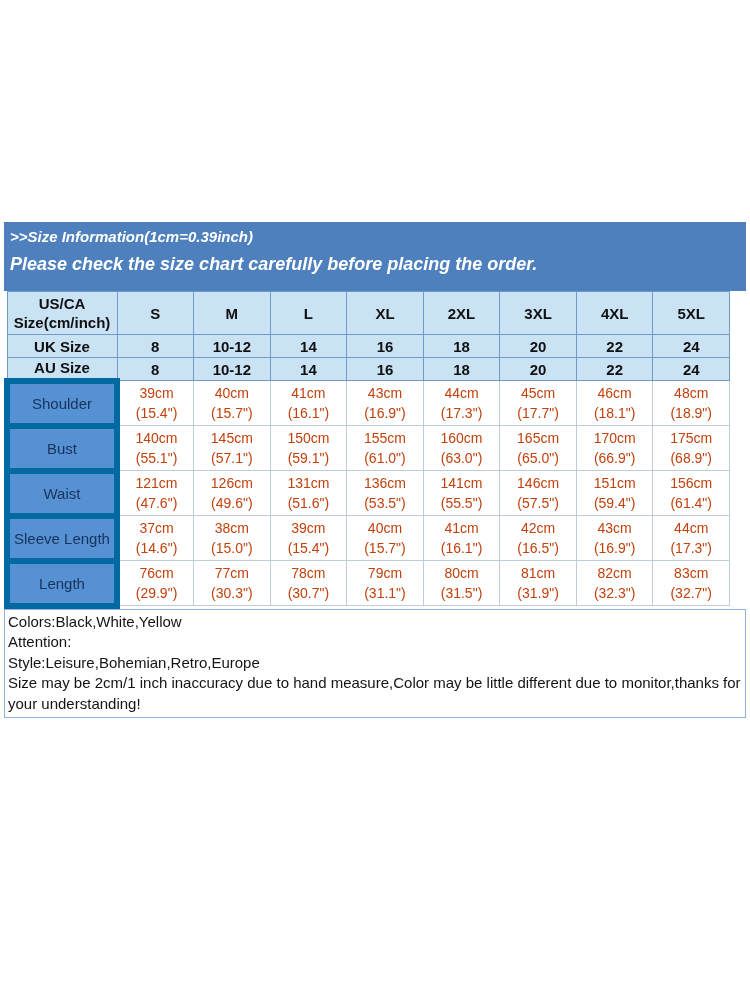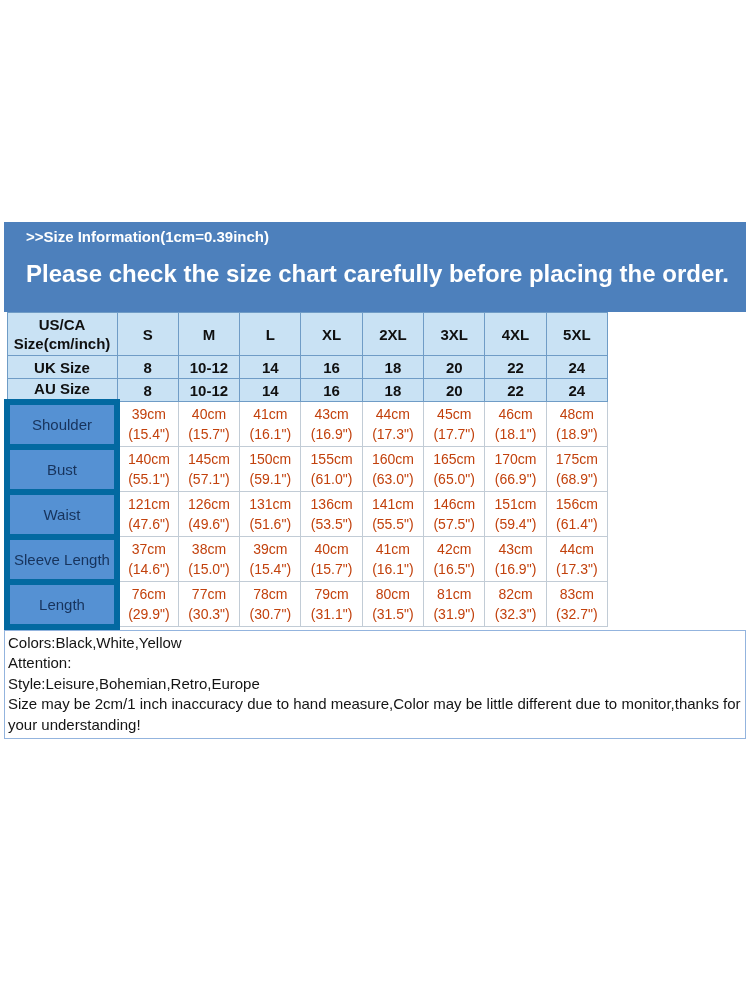--- a/index.html
+++ b/index.html
@@ -2,26 +2,26 @@
 <html style="--banner-bg: #4D80BC; --hdr-bg: #C9E2F4; --label-bg: #5591D3;"><head>
 <meta charset="utf-8">
 <style>
   html,body { margin:0; padding:0; background:#ffffff; }
   body { font-family:"Liberation Sans", sans-serif; }
   .page { position:relative; width:750px; height:1000px; background:#ffffff; overflow:hidden; margin:0 auto; }
   .top-space { height:222px; }
   .content { margin:0 4px; width:742px; }
 
   
-  .banner { background:var(--banner-bg,#4D80BC); color:#ffffff; height:90px; box-sizing:border-box; padding:6px 6px 0 22px; }
+  .banner { background:var(--banner-bg,#4D80BC); color:#ffffff; height:69px; box-sizing:border-box; padding:6px 6px 0 6px;font-style:italic; }
   .banner-title { font-size:15px; font-weight:bold; line-height:18px; }
-  .banner-subtitle { font-size:24px; font-weight:bold; line-height:22px; margin-top:17px; }
+  .banner-subtitle { font-size:18px; font-weight:bold; line-height:22px; margin-top:7px; }
 
   
-  table.size-table { width:604px; border-collapse:collapse; table-layout:fixed; }
+  table.size-table { width:726px; border-collapse:collapse; table-layout:fixed; }
   table.size-table col.label-col { width:110px; }
   .size-table th, .size-table td { text-align:center; vertical-align:middle; padding:0; }
   .hdr { background:var(--hdr-bg,#C9E2F4); border:1px solid #6F9CC6; color:#101010; font-weight:bold; font-size:15px; }
   .corner { font-size:15px; line-height:19px; }
   tr.r-head { height:43px; }
   tr.r-basic { height:23px; }
   tr.r-meas { height:45px; }
   .mlabel { background:var(--label-bg,#5591D3); border:6px solid #0369a1; color:#17335C; font-weight:normal; font-size:15px; }
   .mcell { background:#ffffff; border:1px solid #C2CCD6; color:#c2410c; font-size:14px; }
   .mcell div { line-height:20px; }

